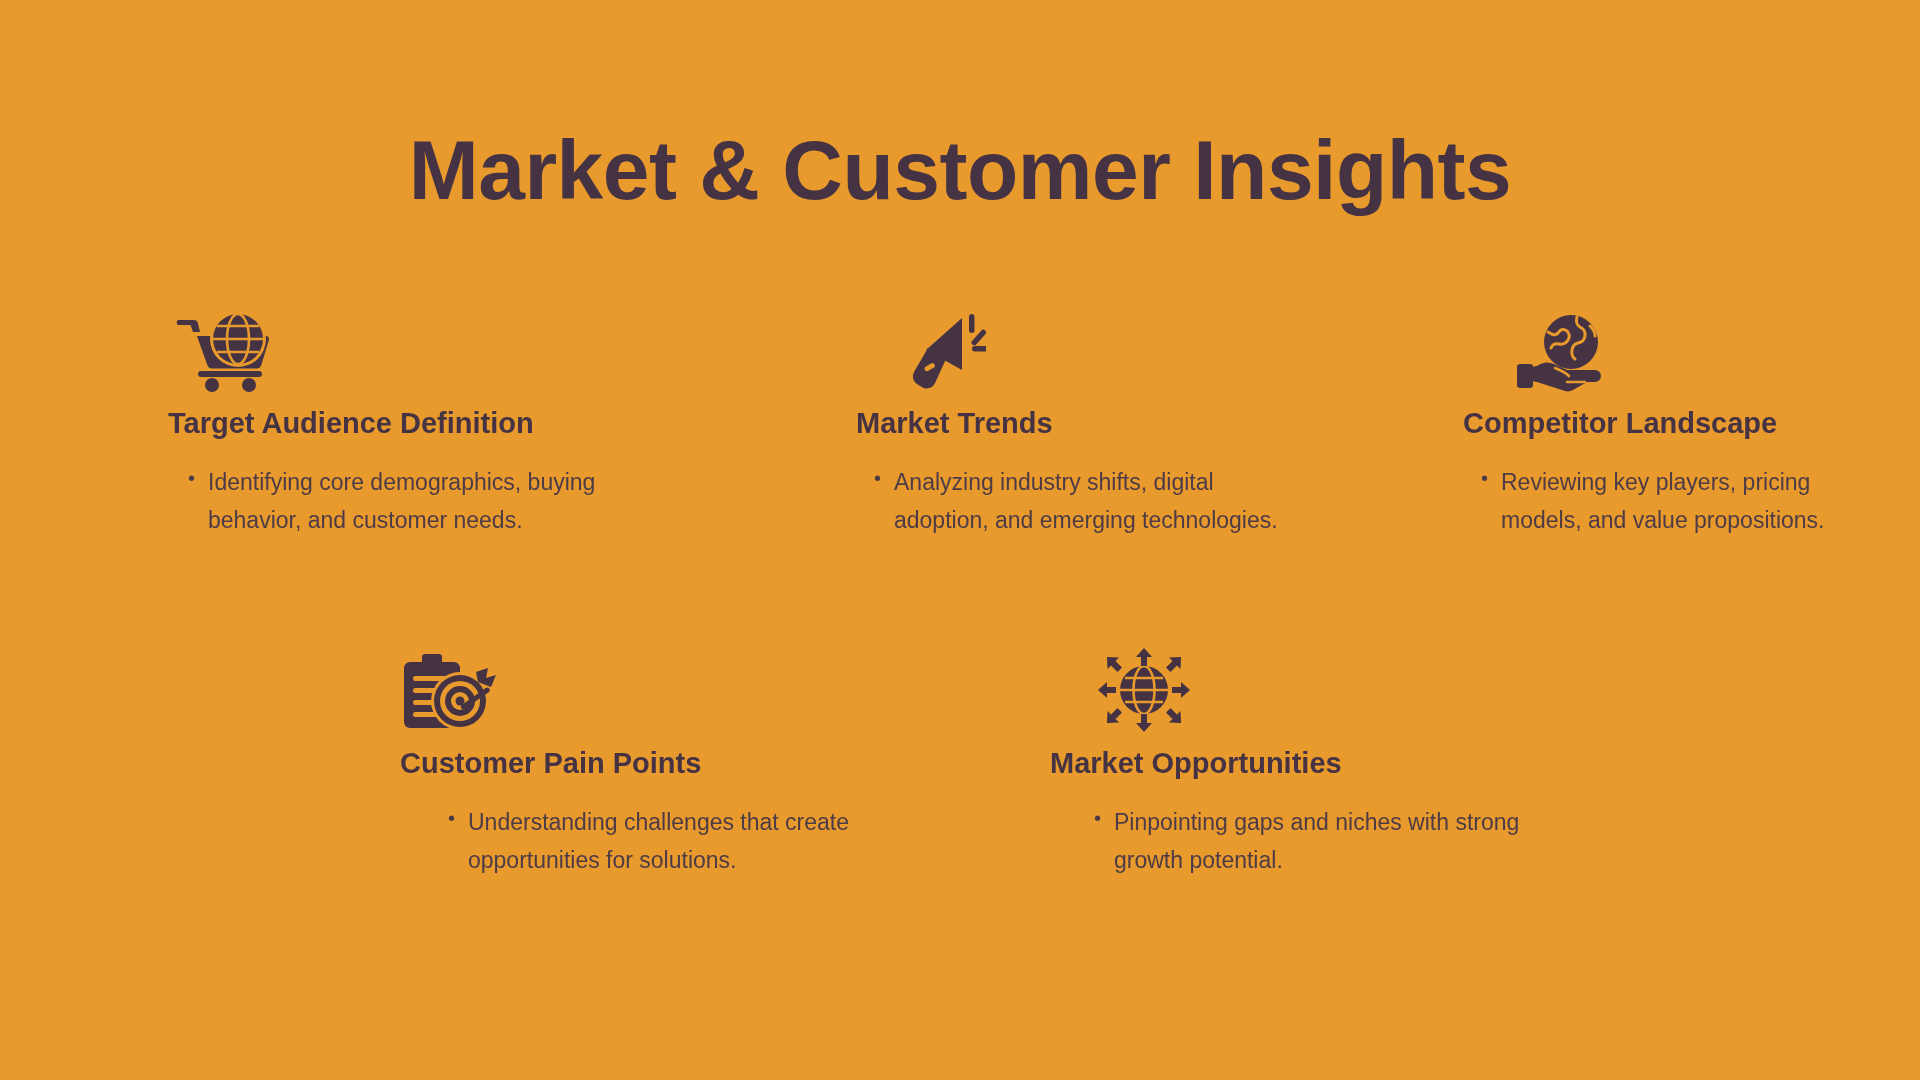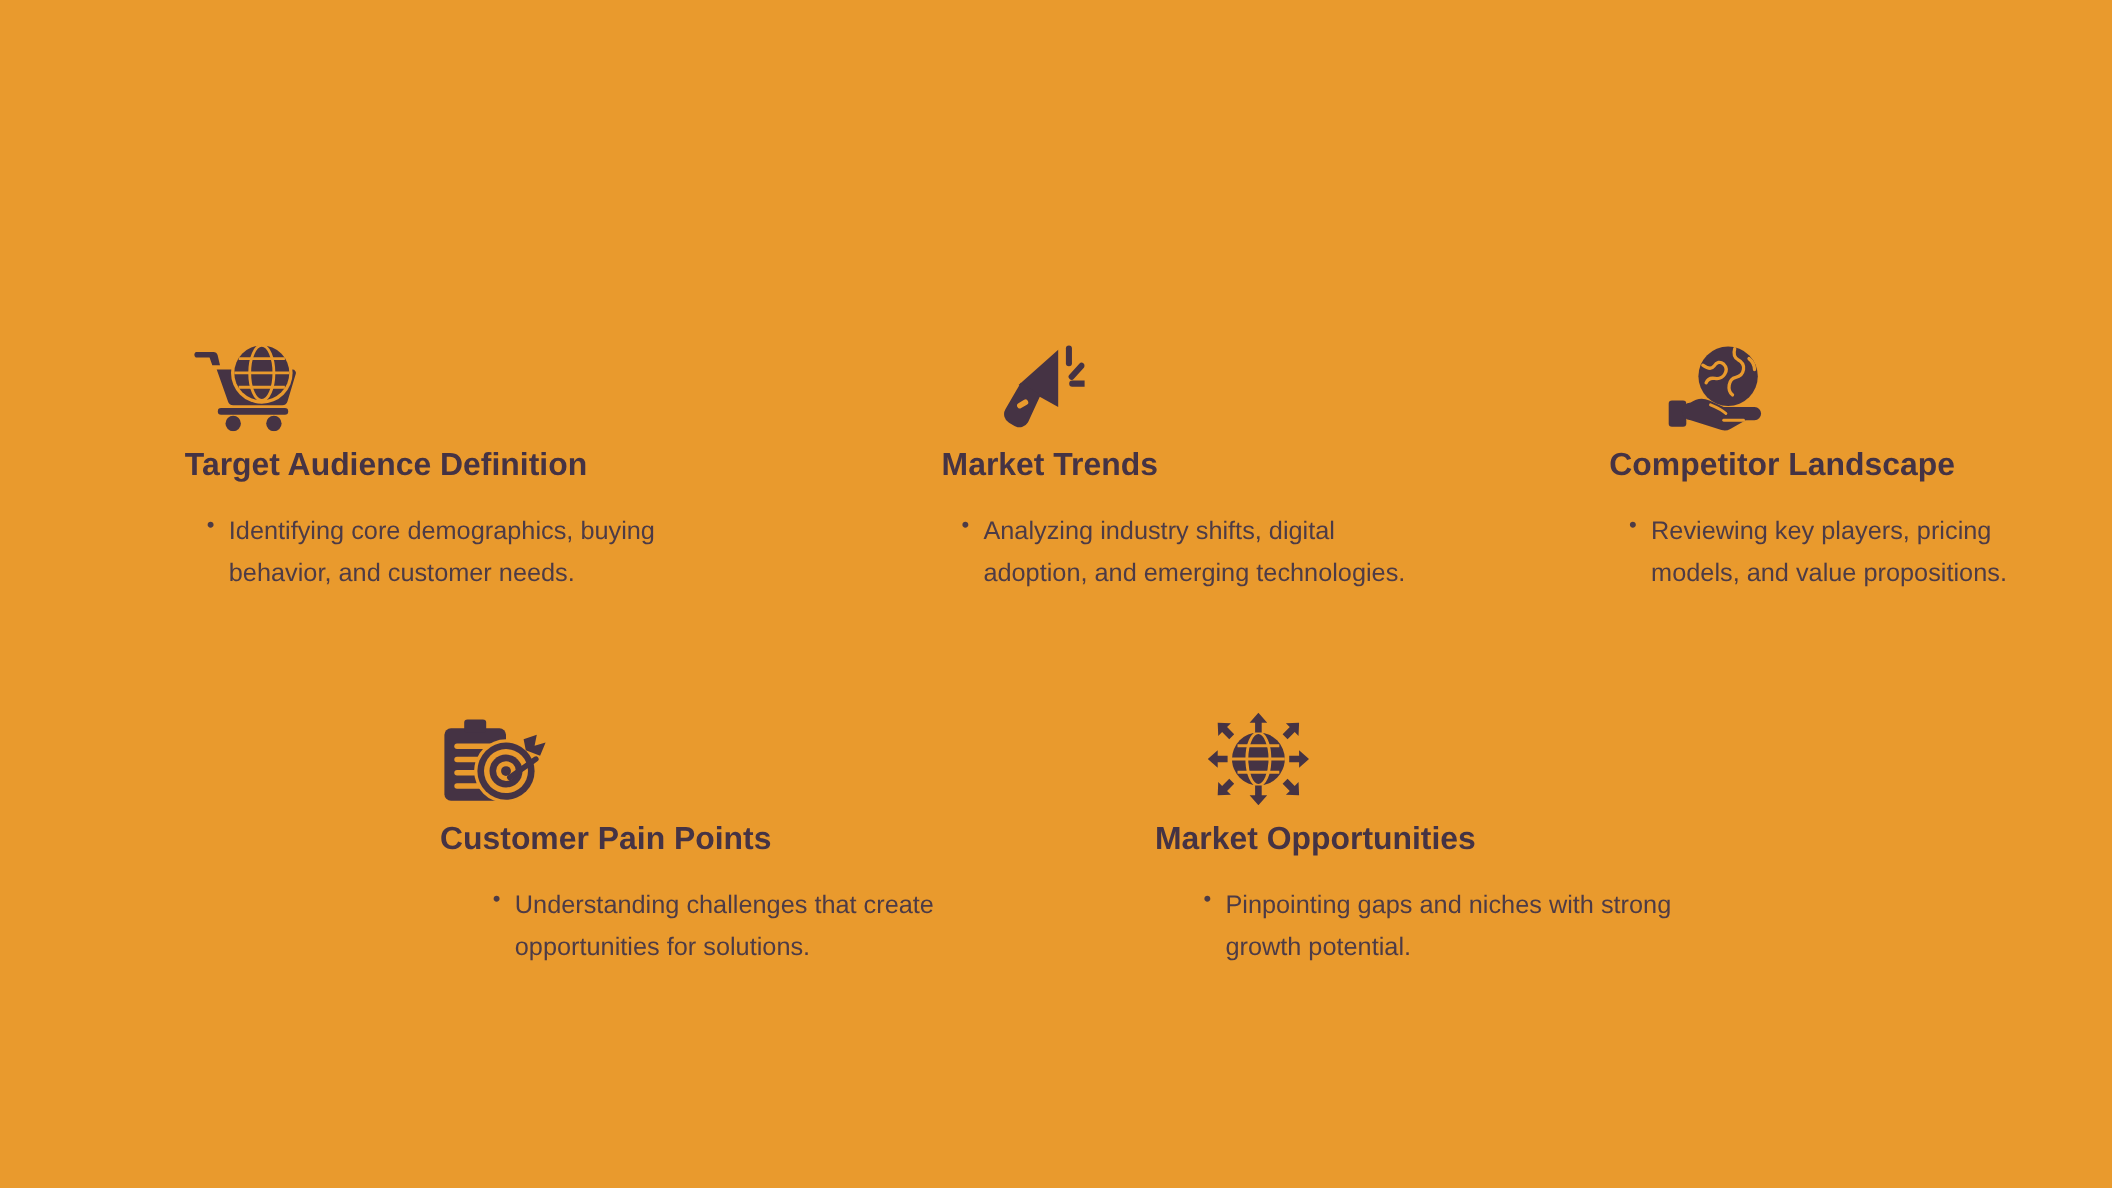--- a/index.html
+++ b/index.html
@@ -118,20 +118,21 @@
   .b2 .block-body { padding-left: 84px; }
   .b3 .block-body { padding-left: 76px; }
   .b4 .block-body { padding-left: 46px; }
   .b5 .block-body { padding-left: 42px; }
 </style>
 </head>
 <body>
 
 <div class="slide">
 
+  <h1 class="slide-title">Market &amp; Customer Insights</h1>
 
   <div class="row row-one">
 
     <div class="block b1">
       <div class="block-icon">
         <svg width="104" height="80" viewBox="0 0 104 80" fill="#453344">
 
           <path d="M2 8 h16 a4 4 0 0 1 3.8 2.8 L24 20 h-7 L14.5 13 H2 A3 3 0 0 1 2 8 Z"></path>
 
           <path d="M21 24 h69 a3 3 0 0 1 2.9 3.8 l-7.5 25 a5 5 0 0 1 -4.8 3.6 H36 a5 5 0 0 1 -4.8 -3.6 L21 24 Z"></path>

